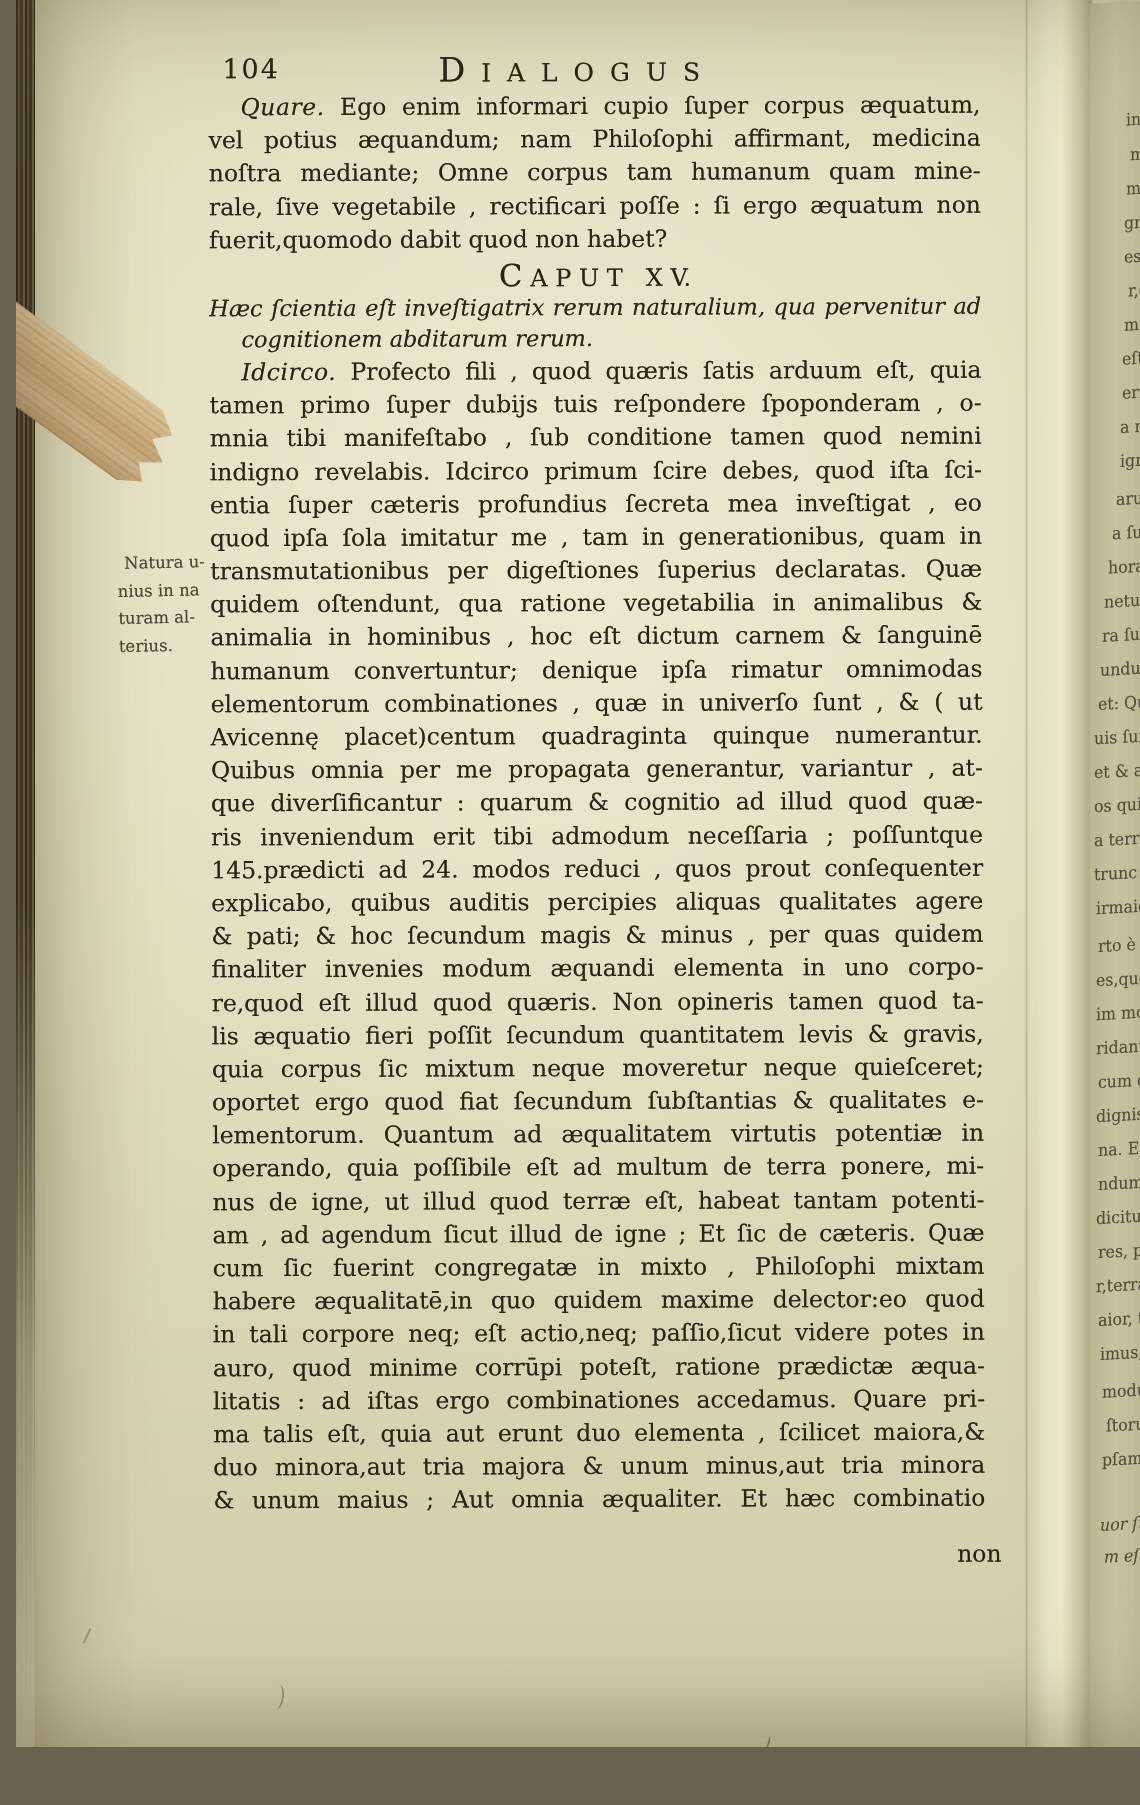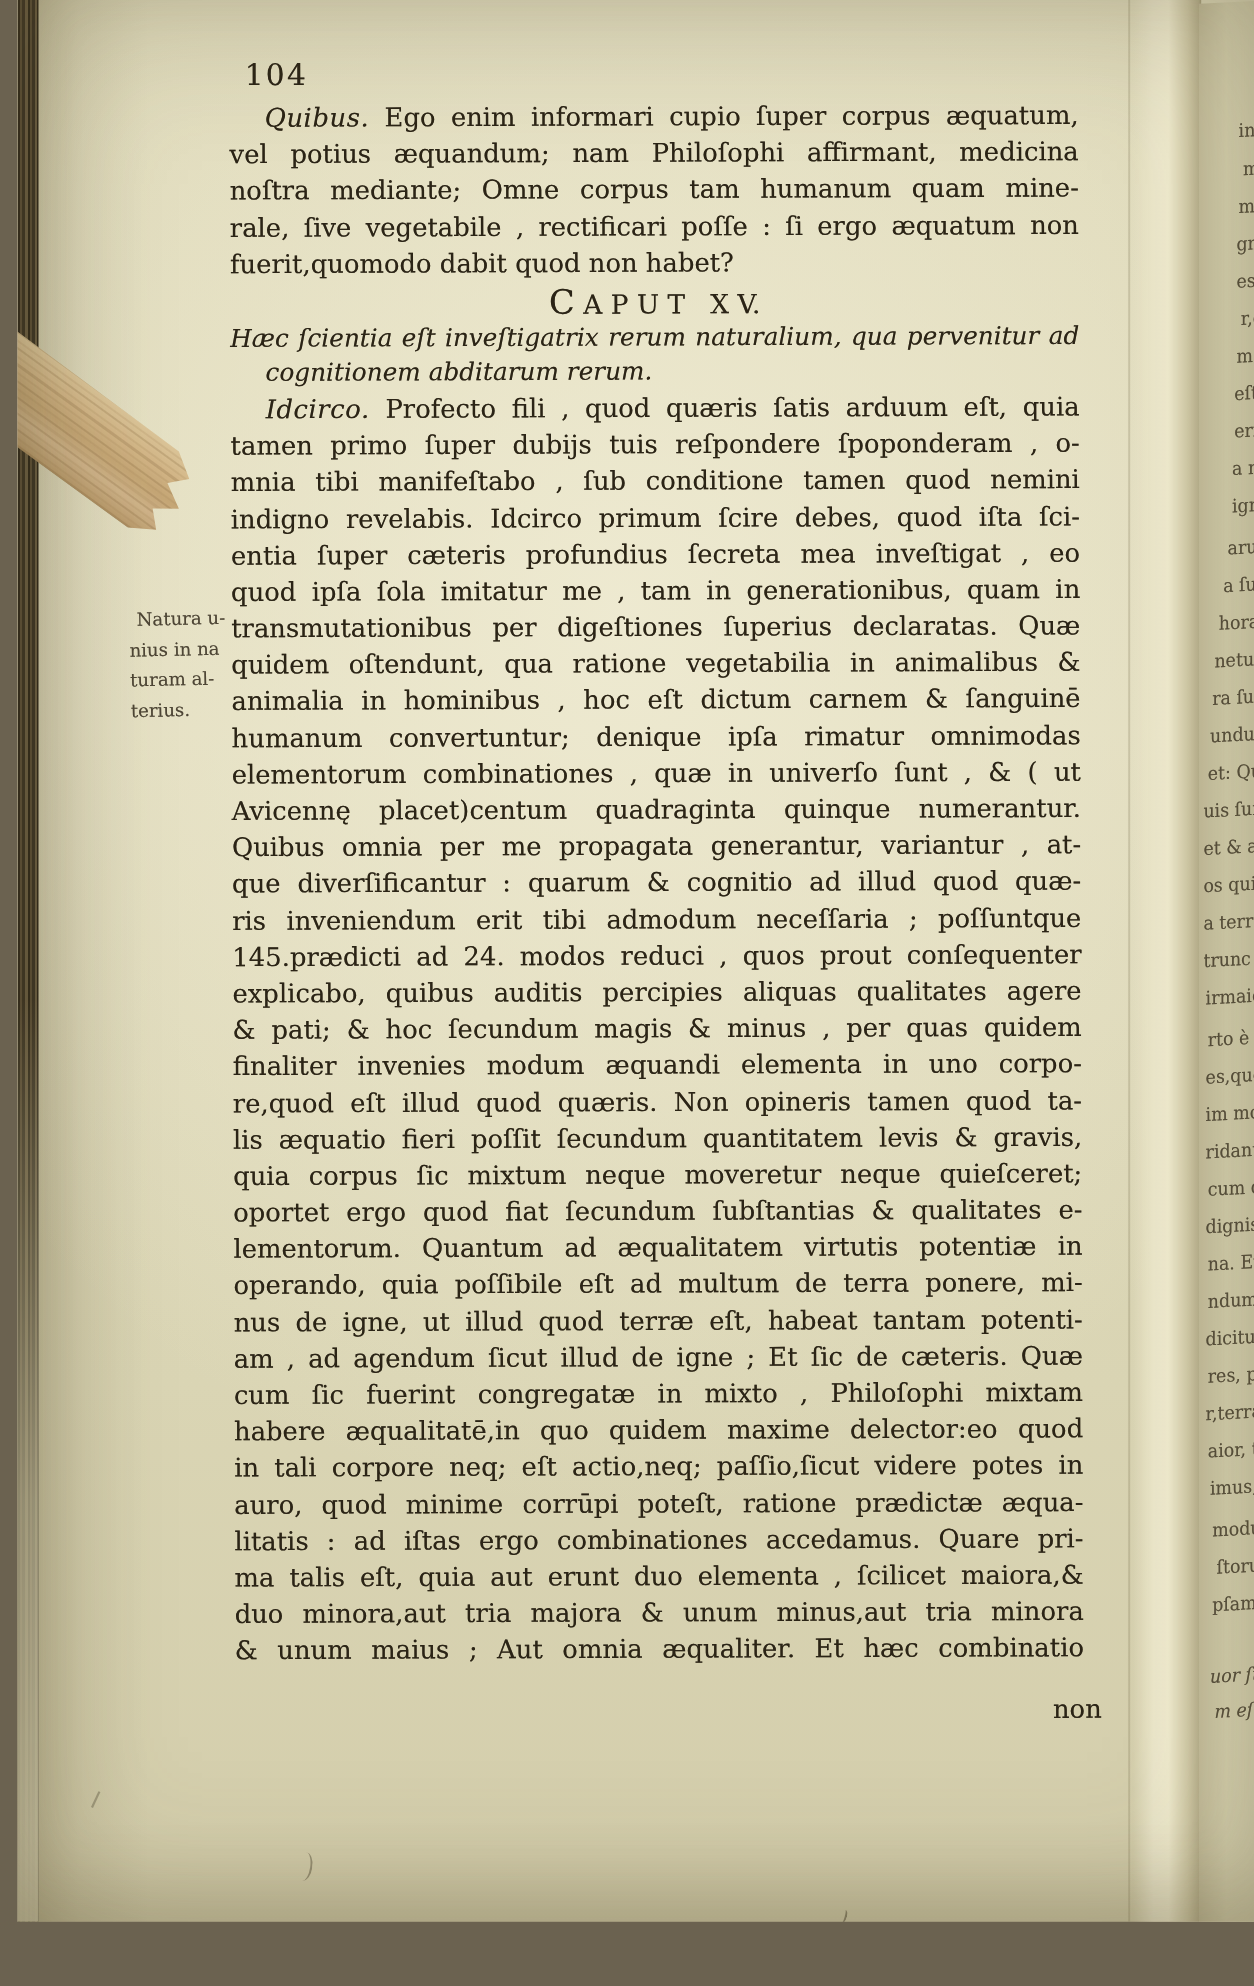--- a/index.html
+++ b/index.html
@@ -134,24 +134,25 @@
 
 <div class="page-photo">
 
   <div class="left-strip"></div>
 
   <div class="wooden-stick"></div>
 
   <div class="text-block">
     <div class="header-row">
       <span class="page-number">104</span>
+      <span class="running-title">D I A L O G U S</span>
     </div>
 
     <div class="bodylines">
-        <div class="tline indent"><em class="lead">Quibus.</em> Ego enim informari cupio ſuper corpus æquatum,</div>
+        <div class="tline indent"><em class="lead">Quare.</em> Ego enim informari cupio ſuper corpus æquatum,</div>
         <div class="tline">vel potius æquandum; nam Philoſophi affirmant, medicina</div>
         <div class="tline">noſtra mediante; Omne corpus tam humanum quam mine-</div>
         <div class="tline">rale, ſive vegetabile , rectificari poſſe : ſi ergo æquatum non</div>
         <div class="tline lastline">fuerit,quomodo dabit quod non habet?</div>
       </div>
 
     <div class="caput-heading">C A P U T   X V.</div>
 
     <div class="chapter-argument">
         <div class="tline">Hæc ſcientia eſt inveſtigatrix rerum naturalium, qua pervenitur ad</div>

